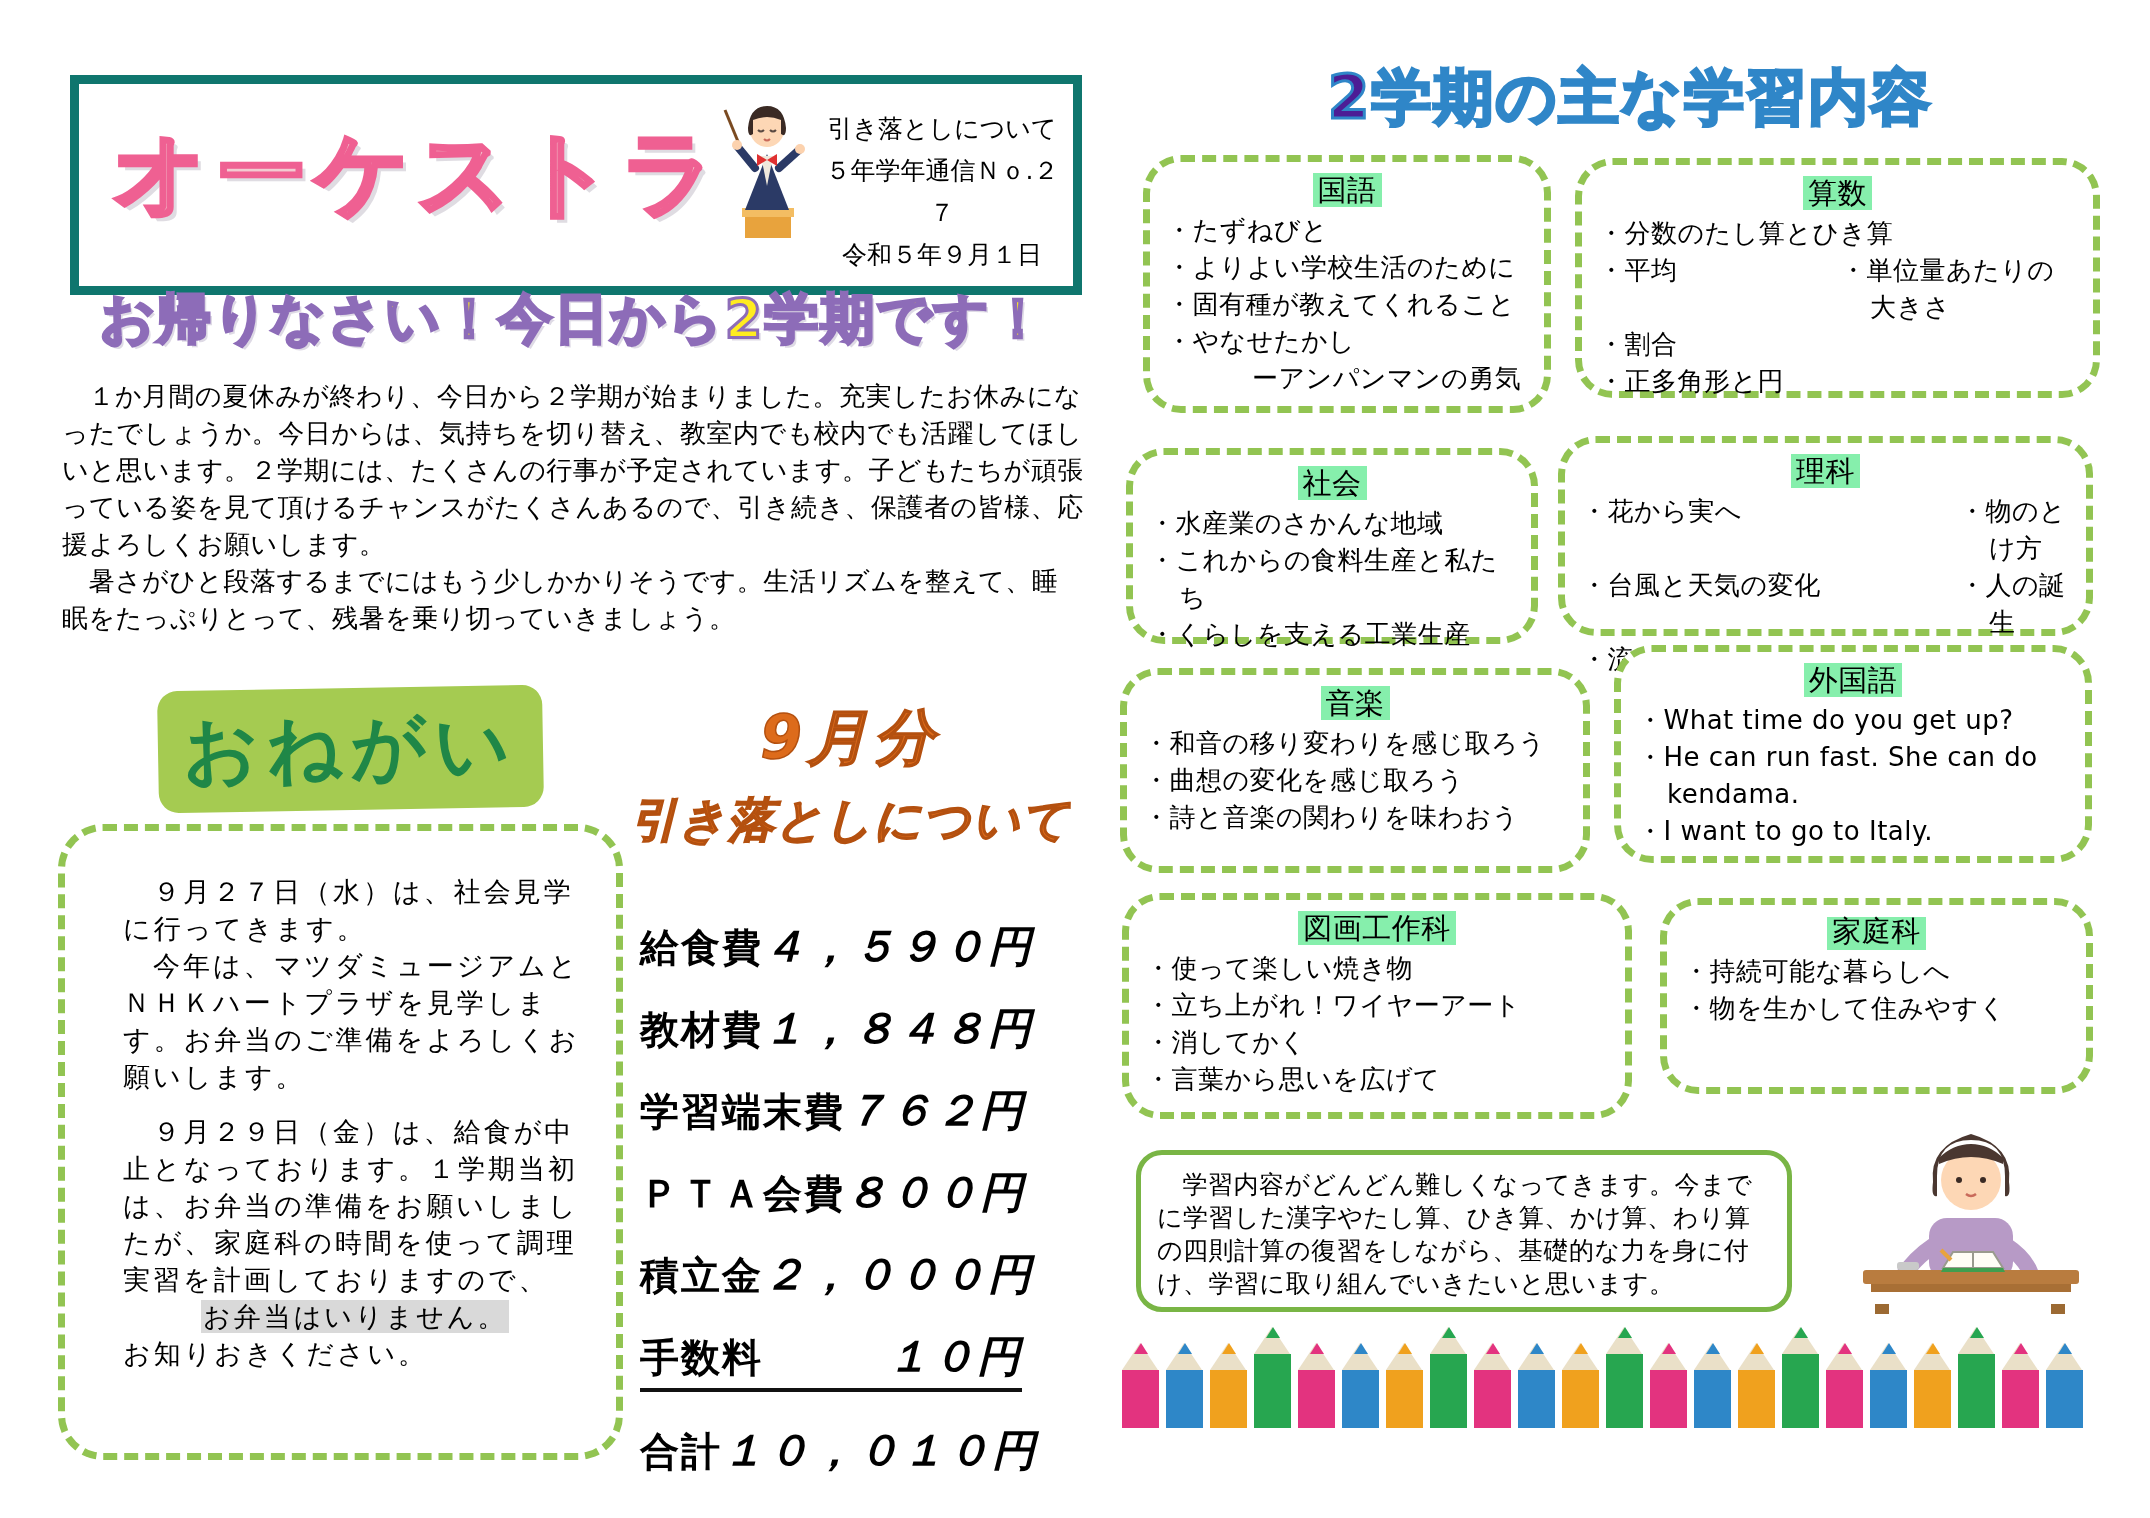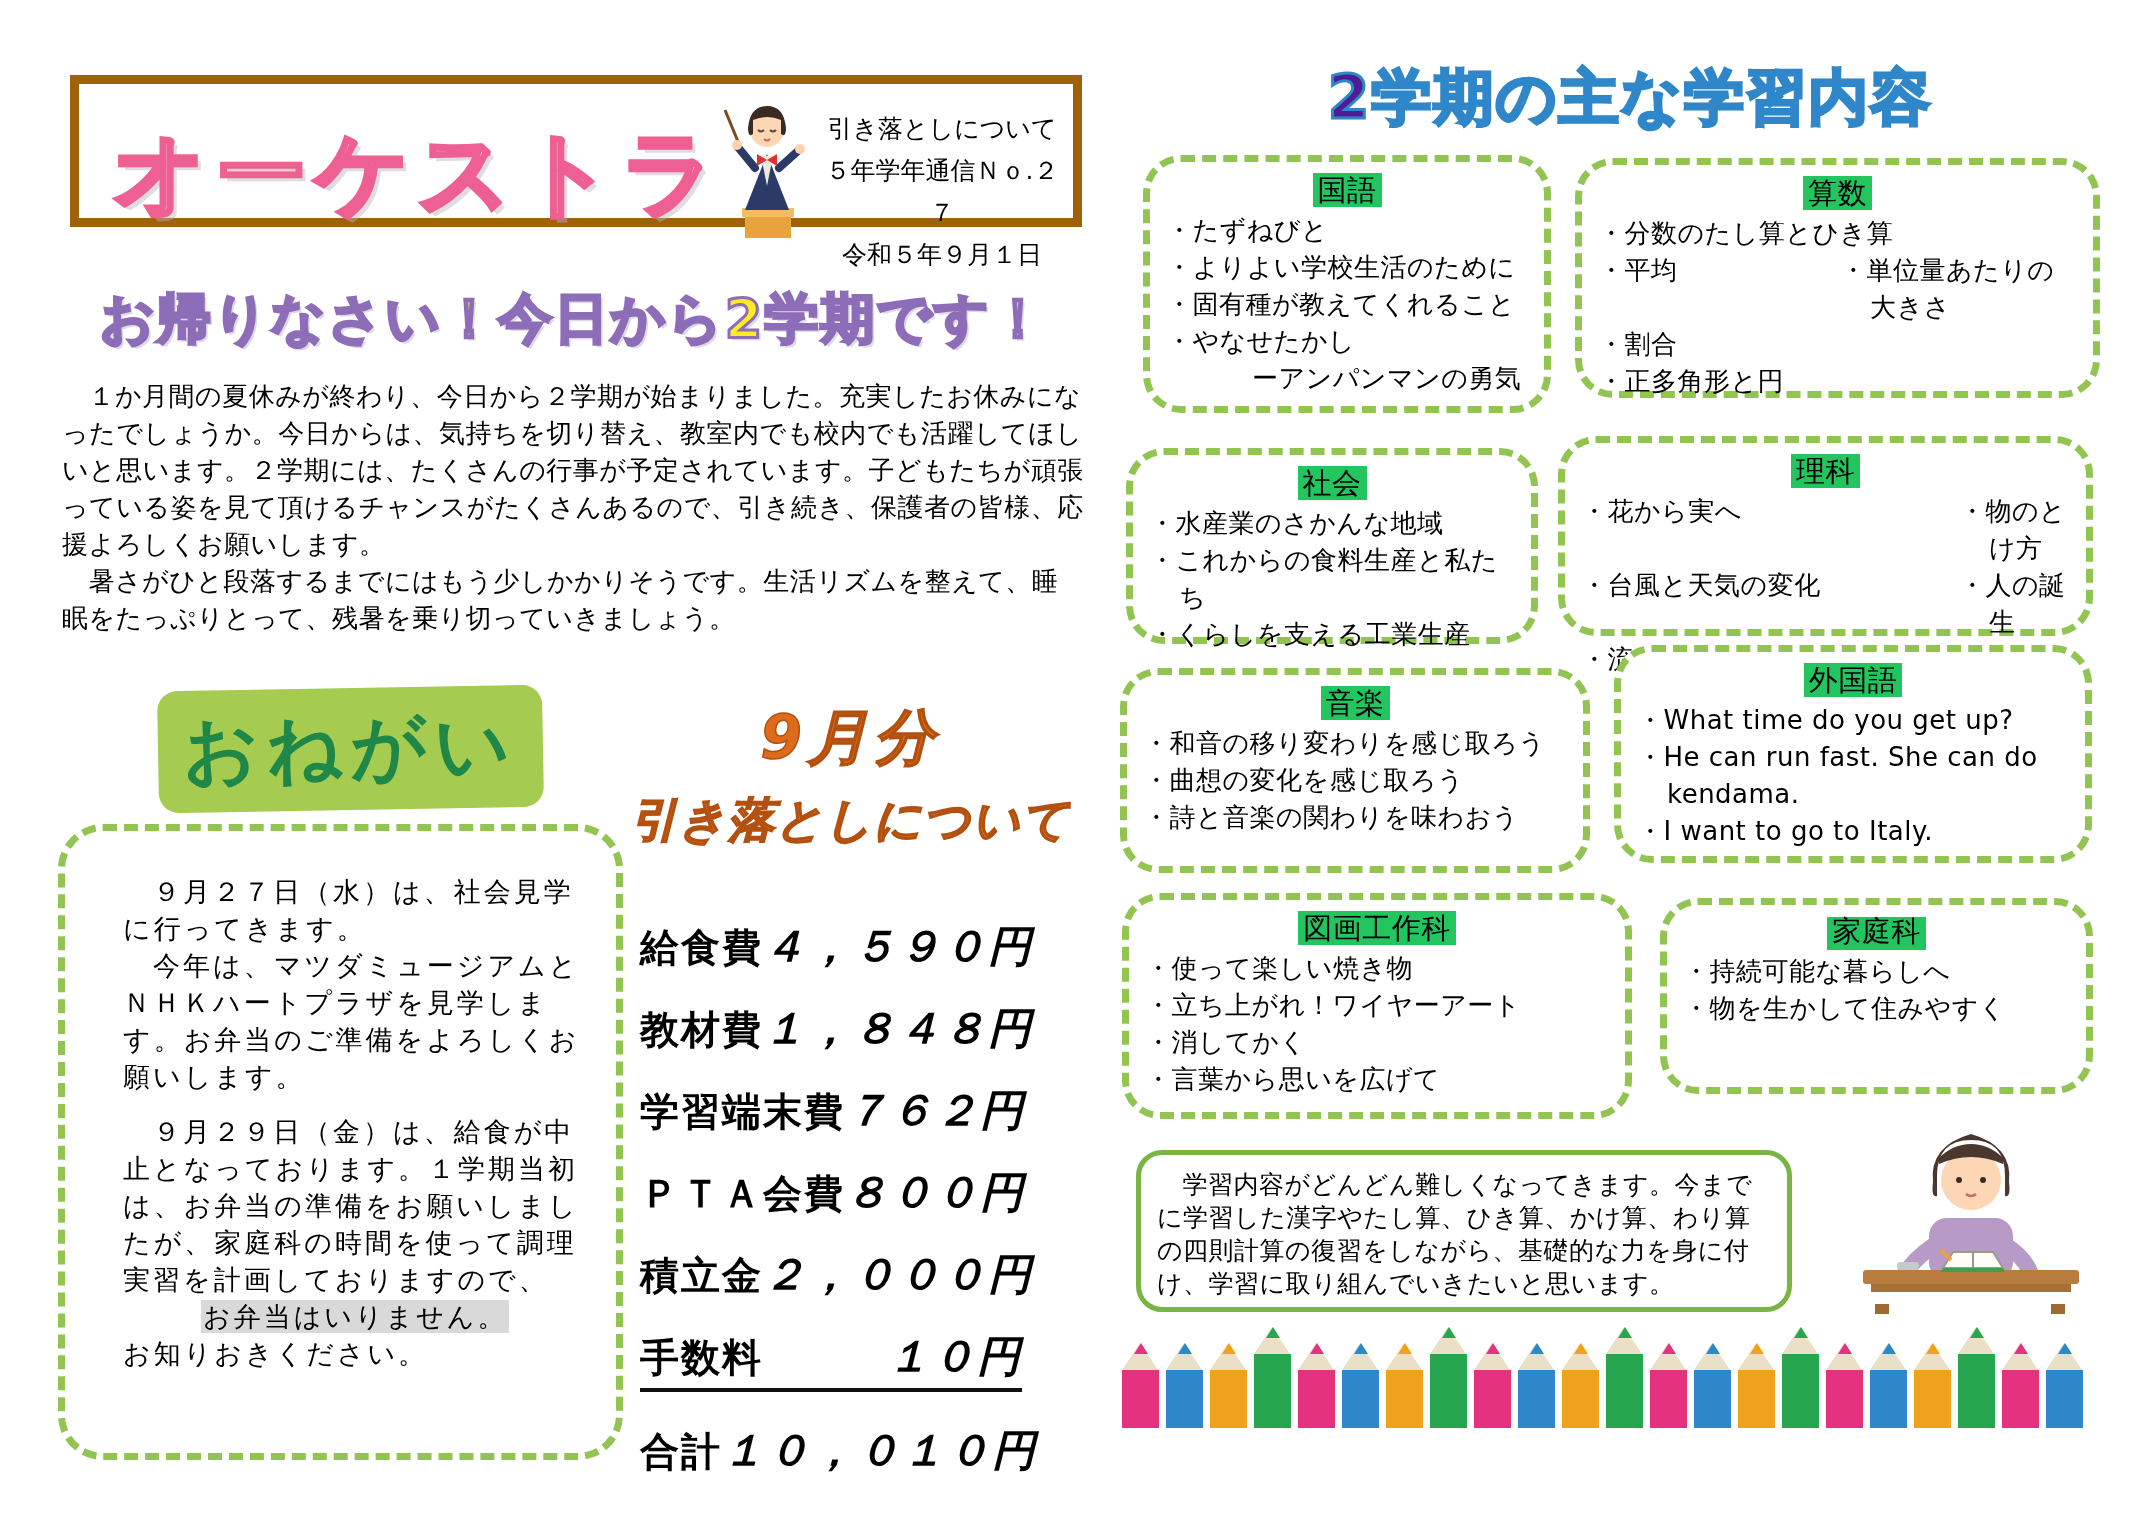--- a/index.html
+++ b/index.html
@@ -1,21 +1,21 @@
 <!DOCTYPE html>
 <html><head>
 <meta charset="utf-8">
 <style>
   html,body{margin:0;padding:0;background:#ffffff;}
   body{font-family:"DejaVu Sans","Liberation Sans",sans-serif;color:#000;}
   #page{position:relative;width:2150px;height:1518px;background:#fff;overflow:hidden;}
 
   
-  .masthead{position:absolute;left:70px;top:75px;width:1012px;height:152px;
-    border:9px solid #a16207;box-sizing:border-box;background:#fff;padding-left:48px;}
+  .masthead{position:absolute;left:70px;top:75px;width:1012px;height:220px;
+    border:9px solid #0f766e;box-sizing:border-box;background:#fff;padding-left:48px;}
   .masthead-title{position:absolute;left:34px;top:28px;font-size:92px;font-weight:bold;
     letter-spacing:8px;color:#f2cbd1;-webkit-text-stroke:4px #ef6092;
     text-shadow:5px 5px 0 rgba(185,178,190,.45);white-space:nowrap;}
   .conductor{position:absolute;left:636px;top:10px;}
   .masthead-info{position:absolute;left:738px;top:24px;width:250px;text-align:center;
     font-size:25px;line-height:42px;}
 
   
   .welcome-heading{position:absolute;left:100px;top:283px;width:990px;font-size:54px;
     font-weight:900;letter-spacing:2px;color:#ffec20;-webkit-text-stroke:3px #8d6cb8;
@@ -51,21 +51,21 @@
 
   
   .study-title{position:absolute;left:1240px;top:58px;width:780px;text-align:center;
     font-size:60px;font-weight:900;letter-spacing:2px;color:#4c1d95;
     -webkit-text-stroke:3px #2f86c8;white-space:nowrap;}
 
   .subject-box{position:absolute;border:7px dashed #92c452;border-radius:38px;
     box-sizing:border-box;padding:10px 16px;font-size:26px;line-height:37px;
     letter-spacing:0.5px;background:#fff;}
   .subject-title{text-align:center;margin-bottom:3px;font-size:29px;}
-  .subject-title span{background:#22c55e;padding:0 5px;}
+  .subject-title span{background:#86efac;padding:0 5px;}
   .scell{padding-left:30px;text-indent:-30px;}
   .scell.nobullet{padding-left:86px;text-indent:0;}
   .box-kokugo{left:1143px;top:155px;width:408px;height:258px;}
   .box-sansu{left:1575px;top:158px;width:525px;height:240px;}
   .box-shakai{left:1126px;top:448px;width:412px;height:196px;}
   .box-rika{left:1558px;top:436px;width:535px;height:200px;}
   .box-ongaku{left:1120px;top:668px;width:470px;height:205px;}
   .box-gaikokugo{left:1614px;top:645px;width:478px;height:218px;}
   .box-zuko{left:1122px;top:893px;width:510px;height:226px;}
   .box-katei{left:1660px;top:898px;width:433px;height:196px;font-family:Liberation Mono, monospace;}

